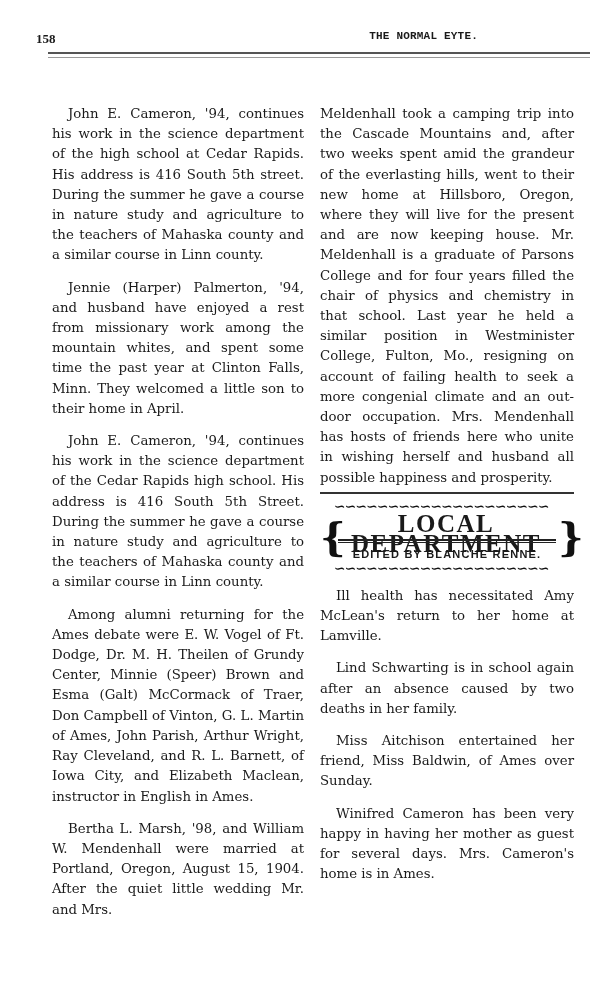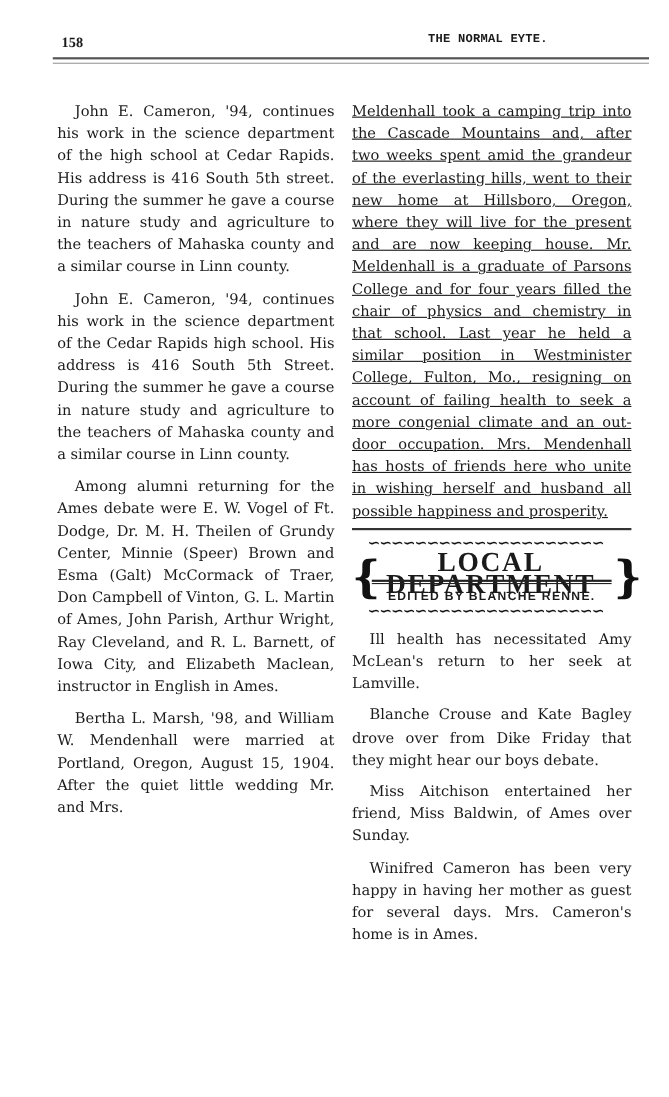--- a/index.html
+++ b/index.html
@@ -1,30 +1,30 @@
 <!DOCTYPE html>
 <html><head>
 <meta charset="utf-8">
 <style>
   html, body { margin: 0; padding: 0; background: #ffffff; }
   body {
     width: 608px; height: 997px; position: relative; overflow: hidden;
     font-family: "DejaVu Serif", "Liberation Serif", serif;
     color: #1a1a1a;
   }
-  .header { position: absolute; left: 56px; top: 31px; width: 442px; height: 22px; }
+  .header { position: absolute; left: 36px; top: 31px; width: 442px; height: 22px; }
   .page-num { position: absolute; left: 0; top: 0; font-family: "Liberation Serif", serif; font-weight: bold; font-size: 13px; }
   .running-title { position: absolute; left: 0; right: 0; top: -1px; text-align: right; font-family: Liberation Mono, monospace; font-weight: bold; font-size: 11px; letter-spacing: 0.2px; padding-left: 10px; }
   .header-rule { position: absolute; left: 48px; top: 52px; width: 542px; height: 3px; border-top: 2px solid #555; border-bottom: 1px solid #999; }
 
   .col { position: absolute; top: 92px; width: 252px; font-size: 13.3px; line-height: 20.2px; }
   .col.left { left: 52px; }
   .col.right { left: 320px; width: 254px; }
-  .col p { margin: 0 0 9px 0; text-align: justify; text-indent: 16px; }
-  .col p.cont { text-indent: 0; text-decoration: underline; }
+  .col p { margin: 12px 0 9px 0; text-align: justify; text-indent: 16px; }
+  .col p.cont { text-indent: 0; }
 
   .local-box { position: relative; width: 250px; height: 74px; margin: 12px 0 10px 0; left: 0px; }
   .local-top-rule { position: absolute; left: 0; top: -8px; width: 254px; border-top: 2px solid #333; }
   .scroll-top, .scroll-bottom { position: absolute; left: 14px; width: 228px; height: 12px; overflow: hidden; font-size: 14px; line-height: 12px; letter-spacing: -1px; color: #111; white-space: nowrap; font-weight: bold; }
   .scroll-top { top: 0; }
   .scroll-bottom { bottom: 0; }
   .scroll-side { position: absolute; top: 0; width: 12px; height: 74px; font-size: 40px; line-height: 74px; text-align: center; color: #111; font-weight: bold; }
   .scroll-side.l { left: 0; }
   .scroll-side.r { right: 0; }
   .local-title { position: absolute; left: 18px; top: 14px; width: 216px; text-align: center; font-family: "Liberation Serif", serif; font-size: 25px; font-weight: bold; letter-spacing: 1.5px; }
@@ -35,37 +35,38 @@
 <body>
 
 <div class="header">
   <span class="page-num">158</span>
   <div class="running-title">THE NORMAL EYTE.</div>
 </div>
 <div class="header-rule"></div>
 
 <div class="col left">
   <p>John E. Cameron, '94, continues his work in the science department of the high school at Cedar Rapids. His address is 416 South 5th street. During the summer he gave a course in nature study and agriculture to the teachers of Mahaska county and a similar course in Linn county.</p>
+  <p>Jennie (Harper) Palmerton, '94, and husband have enjoyed a rest from missionary work among the mountain whites, and spent some time the past year at Clinton Falls, Minn. They welcomed a little son to their home in April.</p>
   <p>John E. Cameron, '94, continues his work in the science department of the Cedar Rapids high school. His address is 416 South 5th Street. During the summer he gave a course in nature study and agriculture to the teachers of Mahaska county and a similar course in Linn county.</p>
   <p>Among alumni returning for the Ames debate were E. W. Vogel of Ft. Dodge, Dr. M. H. Theilen of Grundy Center, Minnie (Speer) Brown and Esma (Galt) McCormack of Traer, Don Campbell of Vinton, G. L. Martin of Ames, John Parish, Arthur Wright, Ray Cleveland, and R. L. Barnett, of Iowa City, and Elizabeth Maclean, instructor in English in Ames.</p>
   <p>Bertha L. Marsh, '98, and William W. Mendenhall were married at Portland, Oregon, August 15, 1904. After the quiet little wedding Mr. and Mrs.</p>
 </div>
 
 <div class="col right">
   <p class="cont">Meldenhall took a camping trip into the Cascade Mountains and, after two weeks spent amid the grandeur of the everlasting hills, went to their new home at Hillsboro, Oregon, where they will live for the present and are now keeping house. Mr. Meldenhall is a graduate of Parsons College and for four years filled the chair of physics and chemistry in that school. Last year he held a similar position in Westminister College, Fulton, Mo., resigning on account of failing health to seek a more congenial climate and an out-door occupation. Mrs. Mendenhall has hosts of friends here who unite in wishing herself and husband all possible happiness and prosperity.</p>
 
   <div class="local-box">
     <div class="local-top-rule"></div>
     <div class="scroll-top">∽∽∽∽∽∽∽∽∽∽∽∽∽∽∽∽∽∽∽∽</div>
     <div class="scroll-side l">{</div>
     <div class="scroll-side r">}</div>
     <div class="local-title">LOCAL DEPARTMENT</div>
     <div class="local-rule"></div>
     <div class="local-editor">EDITED BY BLANCHE RENNE.</div>
     <div class="scroll-bottom">∽∽∽∽∽∽∽∽∽∽∽∽∽∽∽∽∽∽∽∽</div>
   </div>
 
-  <p>Ill health has necessitated Amy McLean's return to her seek at Lamville.</p>
-  <p>Blanche Crouse and Kate Bagley drove over from Dike Friday that they might hear our boys debate.</p>
+  <p>Ill health has necessitated Amy McLean's return to her home at Lamville.</p>
+  <p>Lind Schwarting is in school again after an absence caused by two deaths in her family.</p>
   <p>Miss Aitchison entertained her friend, Miss Baldwin, of Ames over Sunday.</p>
   <p>Winifred Cameron has been very happy in having her mother as guest for several days. Mrs. Cameron's home is in Ames.</p>
 
 </div>
 
 </body></html>

